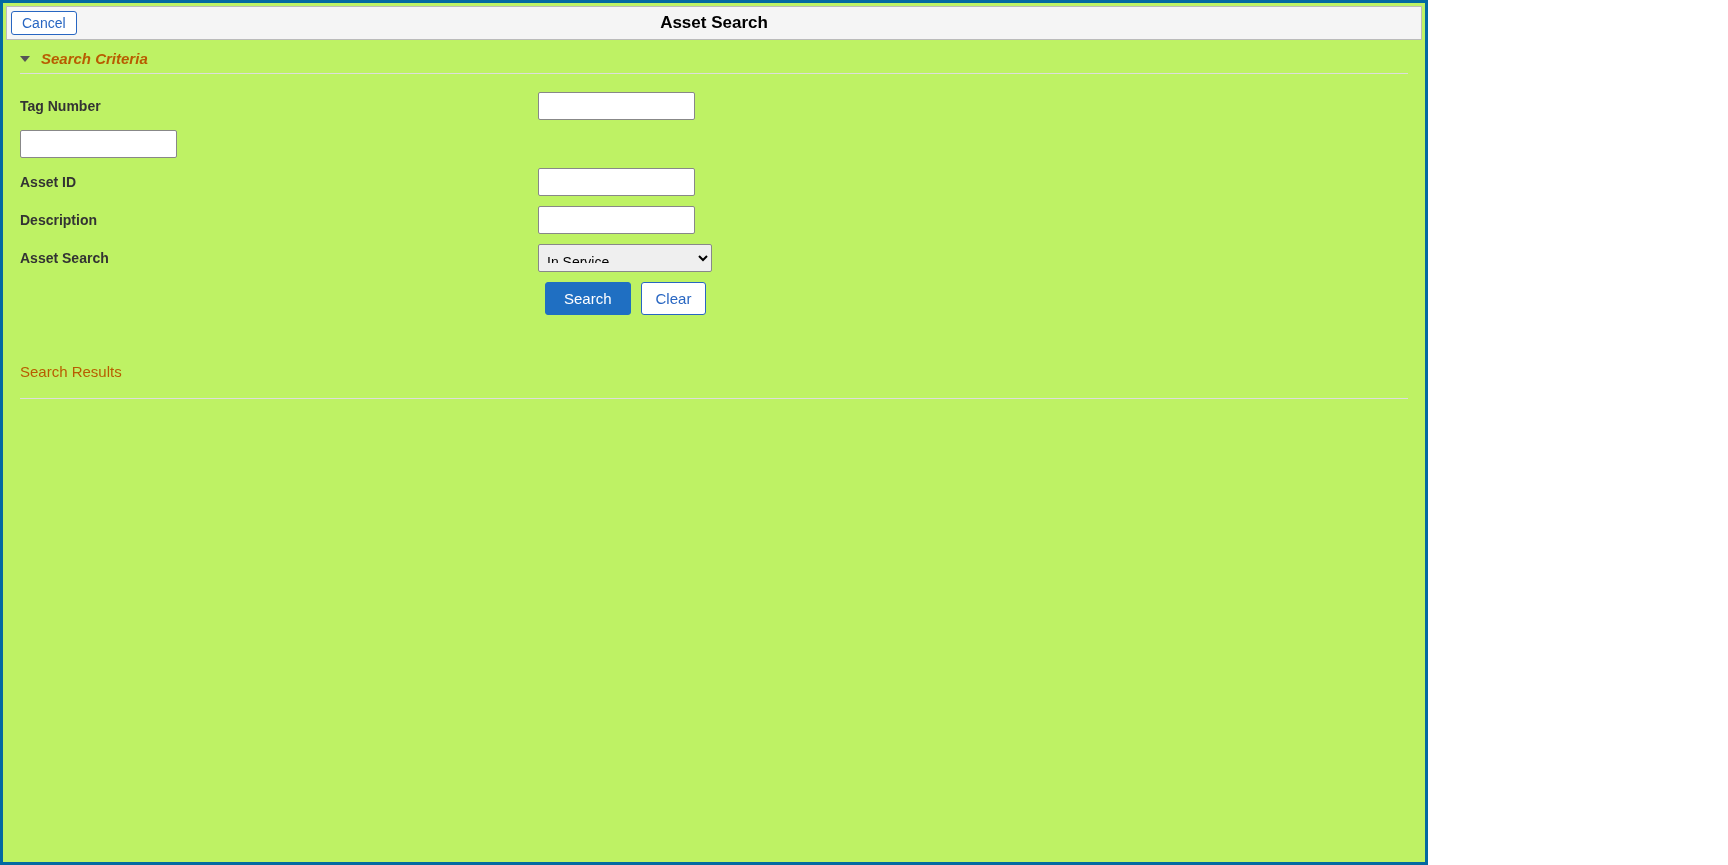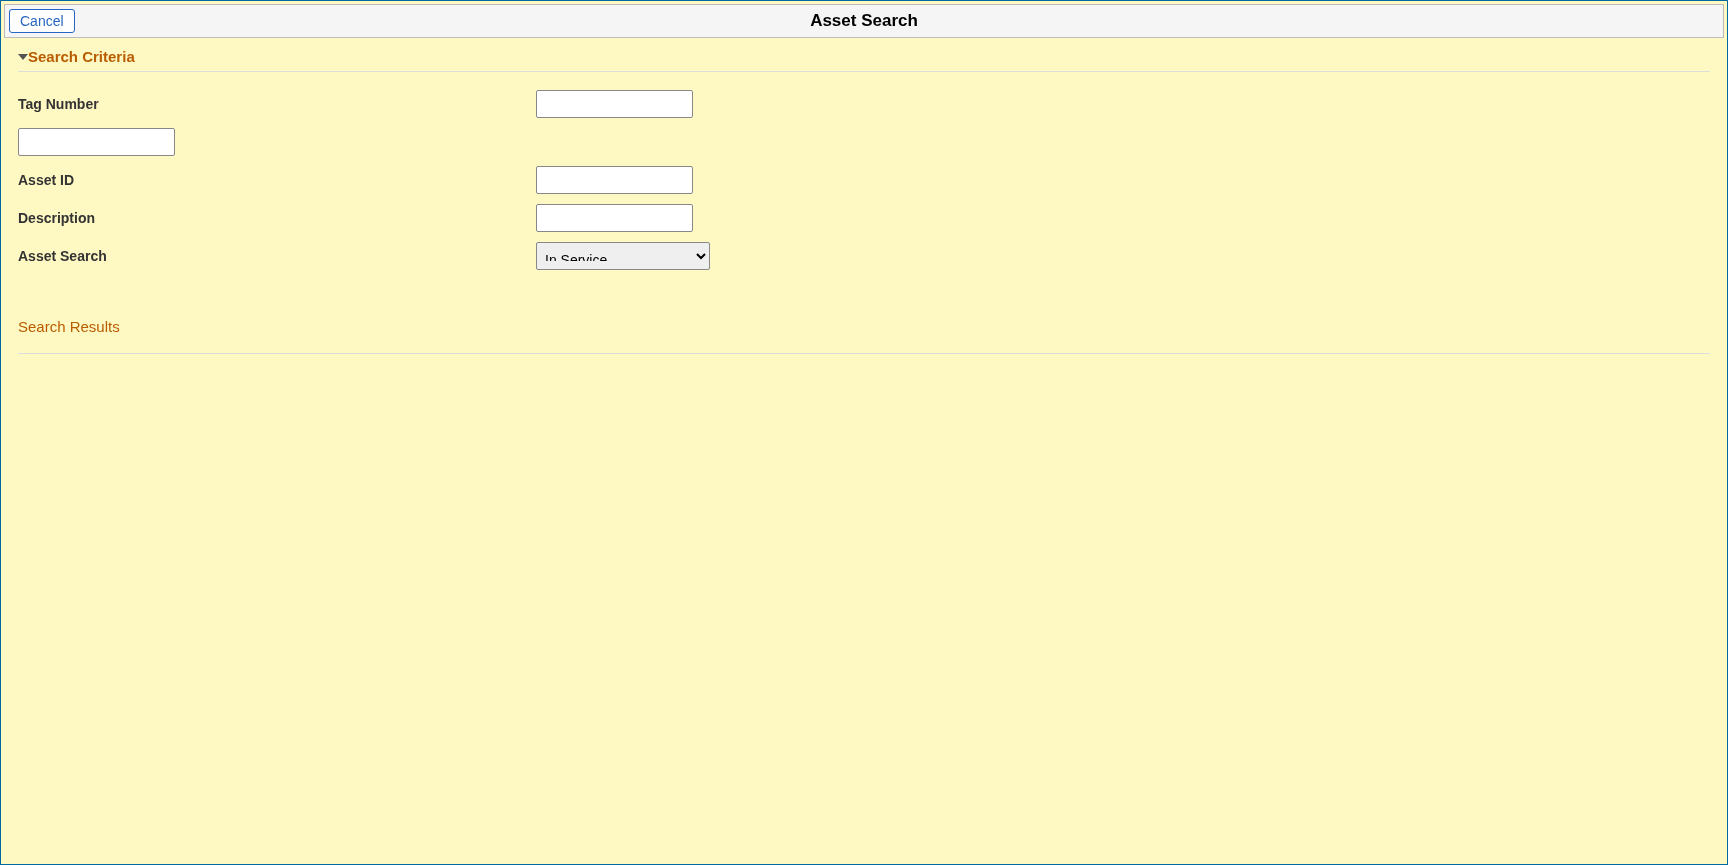--- a/index.html
+++ b/index.html
@@ -7,24 +7,24 @@
       margin: 0;
       padding: 0;
     }
     body {
       font-family: Arial, Helvetica, sans-serif;
       font-size: 14px;
       background: #fff;
       color: #333;
     }
     .window {
-      width: 1728px;
+      width: 1428px;
       height: 865px;
-      border: 1px solid #0369a1;
-      background: #fef9c3;
+      border: 3px solid #0369a1;
+      background: #bef264;
       padding: 3px;
       position: relative;
     }
     .header-bar {
       background: #f5f5f5;
       border: 1px solid #bbb;
       height: 34px;
       position: relative;
       display: flex;
       align-items: center;
@@ -48,24 +48,25 @@
       font-weight: bold;
       color: #000;
       font-size: 17px;
     }
     .content {
       padding: 10px 14px 0 14px;
     }
     .section-header {
       display: flex;
       align-items: center;
-      gap: 0;
+      gap: 11px;
       padding-bottom: 6px;
       border-bottom: 1px solid #ddd;
       cursor: pointer;
+      font-style: italic;
     }
     .section-header .arrow {
       width: 0;
       height: 0;
       border-left: 5px solid transparent;
       border-right: 5px solid transparent;
       border-top: 6px solid #555;
     }
     .section-title {
       color: #b85c00;
@@ -182,20 +183,24 @@
         <input type="text" class="form-input" value="" style="">
       </div>
 
       <div class="form-row">
         <label class="form-label">Asset Search</label>
         <select class="form-select">
           <option>In Service</option>
         </select>
       </div>
 
+      <div class="btn-row">
+        <button class="btn-primary">Search</button>
+        <button class="btn-secondary">Clear</button>
+      </div>
 
     </div>
 
     <div class="results-section">
       <div class="section-title-plain">Search Results</div>
     </div>
 
   </div>
 </div>
 

